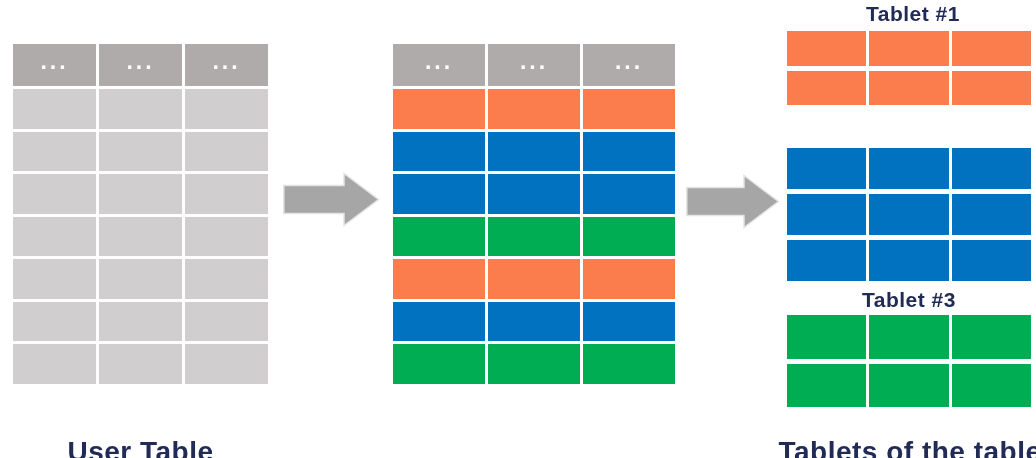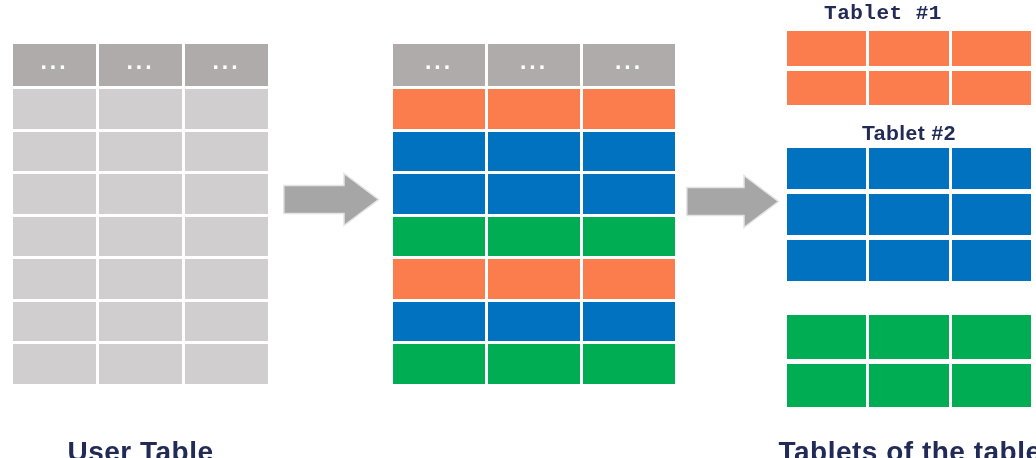--- a/index.html
+++ b/index.html
@@ -57,21 +57,21 @@
   .arrow{
     position:absolute;
   }
   .arrow svg{display:block;width:100%;height:100%;}
 
   
   #user-table{left:13px;top:44px;width:255px;height:340px;}
   #partition-table{left:393px;top:44px;width:282px;height:340px;}
   #arrow-1{left:283px;top:172px;width:97px;height:55px;}
   #arrow-2{left:686px;top:174px;width:94px;height:55px;}
-  #tablet-1-title{left:761px;top:2px;width:244px;font-family:Liberation Mono, monospace;}
+  #tablet-1-title{left:791px;top:2px;width:244px;}
   #tablet-1-grid{left:787px;top:31px;width:244px;height:74px;}
   #tablet-2-title{left:787px;top:121px;width:244px;}
   #tablet-2-grid{left:787px;top:148px;width:244px;height:133px;}
   #tablet-3-title{left:787px;top:288px;width:244px;}
   #tablet-3-grid{left:787px;top:315px;width:244px;height:92px;}
   #user-table-caption{left:13px;width:255px;}
   #partition-table-caption{left:393px;width:282px;}
   #tablets-caption{left:764px;width:292px;}
 </style>
 </head>
@@ -160,33 +160,33 @@
   <div id="tablet-1-title" class="caption tablet-title">Tablet #1</div>
   <div id="tablet-1-grid" class="tablet-grid" style="grid-template-columns: repeat(3, 1fr); grid-template-rows: repeat(2, 1fr);">
       <div class="cell" style="background: rgb(251, 124, 77);"></div>
       <div class="cell" style="background: rgb(251, 124, 77);"></div>
       <div class="cell" style="background: rgb(251, 124, 77);"></div>
       <div class="cell" style="background: rgb(251, 124, 77);"></div>
       <div class="cell" style="background: rgb(251, 124, 77);"></div>
       <div class="cell" style="background: rgb(251, 124, 77);"></div>
     </div>
 
-  <div id="tablet-2-title" class="caption tablet-title">Tablet #2</div>
   <div id="tablet-2-grid" class="tablet-grid" style="grid-template-columns: repeat(3, 1fr); grid-template-rows: repeat(3, 1fr);">
       <div class="cell" style="background: rgb(0, 114, 191);"></div>
       <div class="cell" style="background: rgb(0, 114, 191);"></div>
       <div class="cell" style="background: rgb(0, 114, 191);"></div>
       <div class="cell" style="background: rgb(0, 114, 191);"></div>
       <div class="cell" style="background: rgb(0, 114, 191);"></div>
       <div class="cell" style="background: rgb(0, 114, 191);"></div>
       <div class="cell" style="background: rgb(0, 114, 191);"></div>
       <div class="cell" style="background: rgb(0, 114, 191);"></div>
       <div class="cell" style="background: rgb(0, 114, 191);"></div>
     </div>
 
+  <div id="tablet-3-title" class="caption tablet-title">Tablet #3</div>
   <div id="tablet-3-grid" class="tablet-grid" style="grid-template-columns: repeat(3, 1fr); grid-template-rows: repeat(2, 1fr);">
       <div class="cell" style="background: rgb(0, 173, 83);"></div>
       <div class="cell" style="background: rgb(0, 173, 83);"></div>
       <div class="cell" style="background: rgb(0, 173, 83);"></div>
       <div class="cell" style="background: rgb(0, 173, 83);"></div>
       <div class="cell" style="background: rgb(0, 173, 83);"></div>
       <div class="cell" style="background: rgb(0, 173, 83);"></div>
     </div>
 
   <div id="user-table-caption" class="caption bottom-caption">User Table</div>

